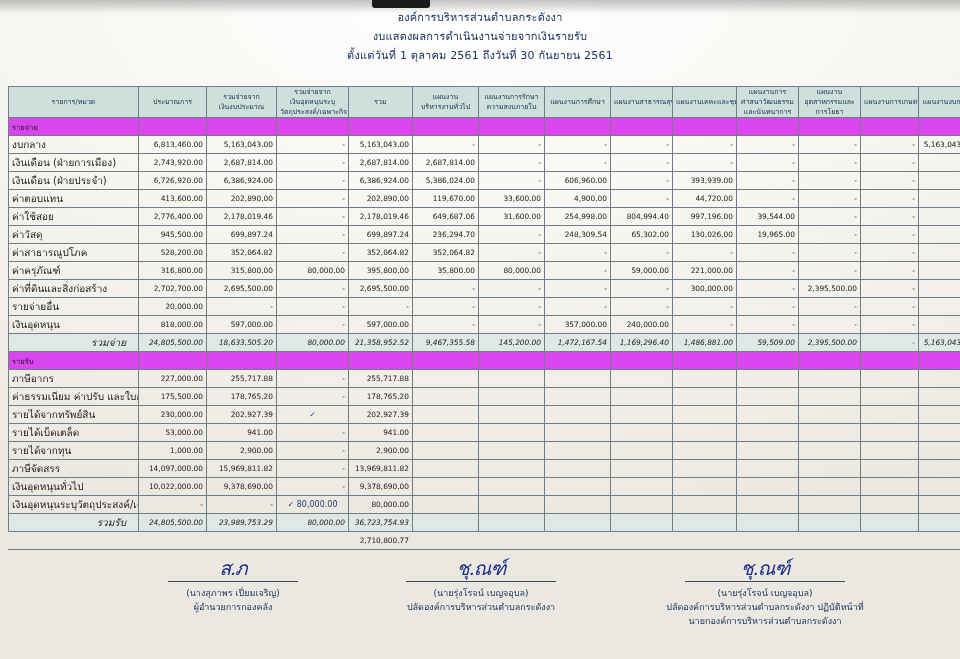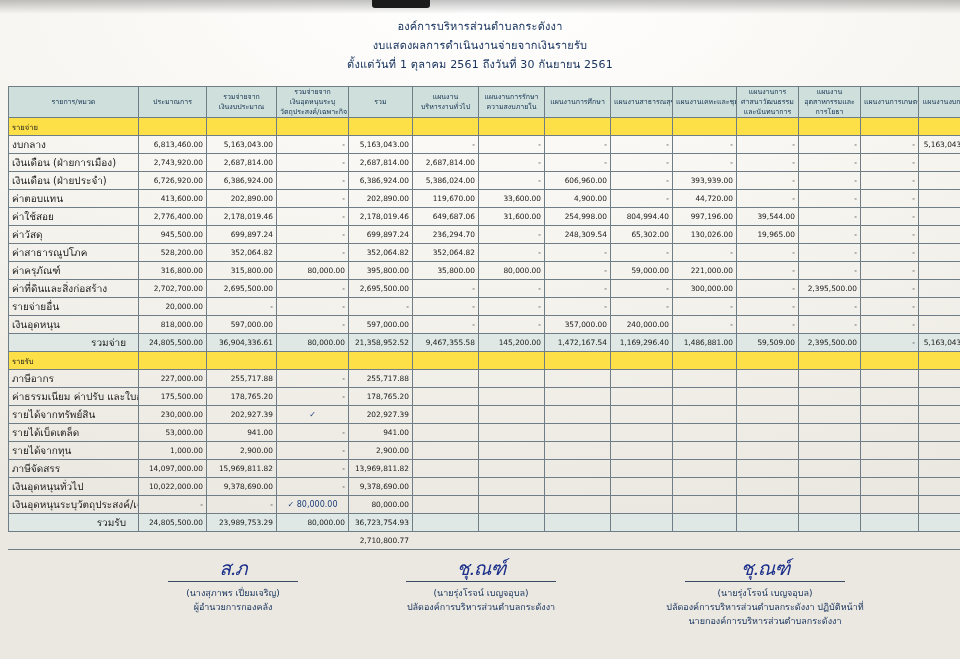--- a/index.html
+++ b/index.html
@@ -31,21 +31,21 @@
     position: absolute;
     top: -8px;
     left: 372px;
     width: 58px;
     height: 16px;
     background: #1b1b1b;
     border-radius: 0 0 3px 3px;
   }
   .header {
     position: absolute;
-    top: 17px;
+    top: 8px;
     left: 0;
     width: 960px;
     text-align: center;
     color: #14305b;
     font-size: 11px;
     line-height: 19px;
   }
   .header div { letter-spacing: .2px; }
 
   .table-wrap {
@@ -75,24 +75,24 @@
     height: 58px;
     font-weight: normal;
     font-size: 7px;
     text-align: center;
     line-height: 10px;
     white-space: normal;
   }
   td.num { text-align: right; font-size: 7.4px; }
   td.lbl { text-align: left; font-size: 10px; padding-left: 5px; }
   tr.section td {
-    background: #fde047;
+    background: #d946ef;
   }
   tr.section td.lbl { font-size: 7.6px; }
-  tr.total td { background: #dfe8e5; }
+  tr.total td { background: #dfe8e5; font-style: italic; }
   tr.total td.lbl { text-align: right; padding-right: 12px; }
   td.tick { text-align: center; color: #1b3f7a; font-size: 8px; }
   tr.tail td { border-left-color: transparent; border-right-color: transparent; }
 
   .signatures {
     position: absolute;
     top: 556px;
     left: 0;
     width: 760px;
     height: 100px;
@@ -362,21 +362,21 @@
           <td class="num">240,000.00</td>
           <td class="num">-</td>
           <td class="num">-</td>
           <td class="num">-</td>
           <td class="num">-</td>
           <td class="num">-</td>
         </tr>
         <tr class="total">
           <td class="lbl">รวมจ่าย</td>
           <td class="num">24,805,500.00</td>
-          <td class="num">36,904,336.61</td>
+          <td class="num">18,633,505.20</td>
           <td class="num">80,000.00</td>
           <td class="num">21,358,952.52</td>
           <td class="num">9,467,355.58</td>
           <td class="num">145,200.00</td>
           <td class="num">1,472,167.54</td>
           <td class="num">1,169,296.40</td>
           <td class="num">1,486,881.00</td>
           <td class="num">59,509.00</td>
           <td class="num">2,395,500.00</td>
           <td class="num">-</td>

